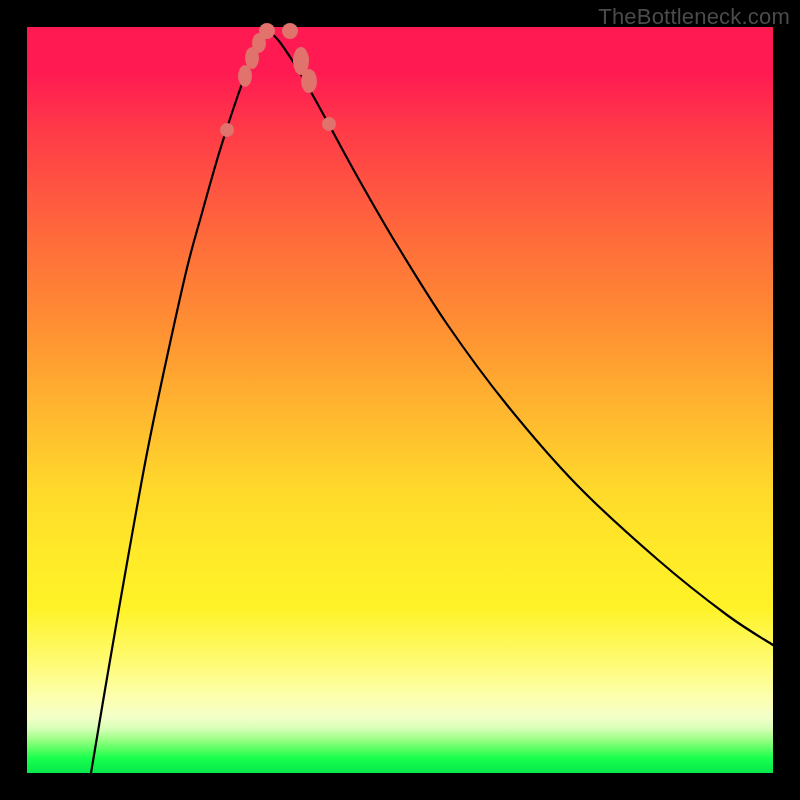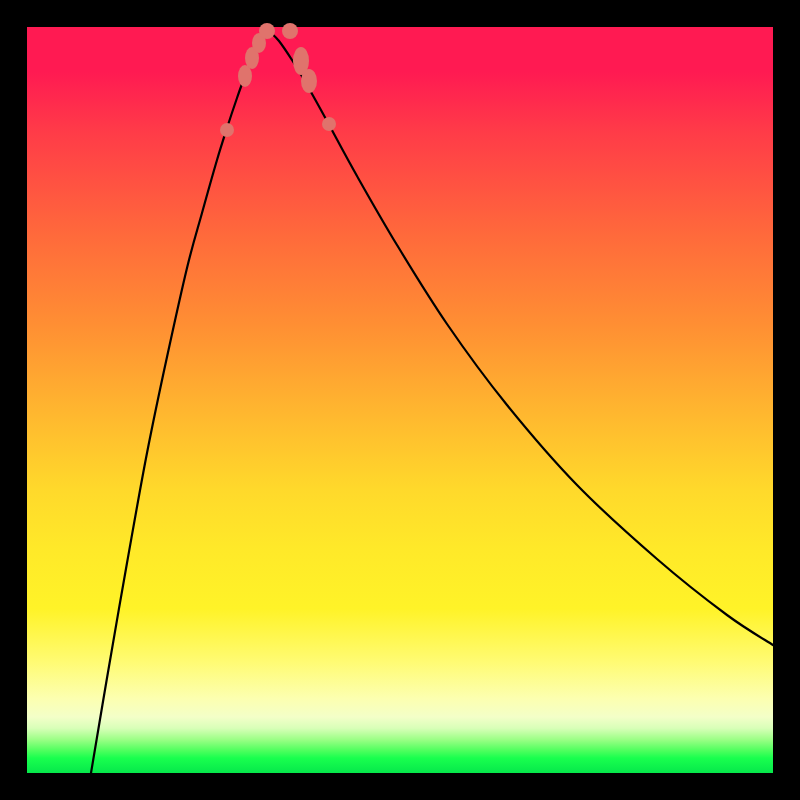--- a/index.html
+++ b/index.html
@@ -82,13 +82,14 @@
           <ellipse cx="225" cy="31" rx="7" ry="11" fill="#e0736c"></ellipse>
           <ellipse cx="232" cy="16" rx="7" ry="10" fill="#e0736c"></ellipse>
           <ellipse cx="240" cy="4" rx="8" ry="8" fill="#e0736c"></ellipse>
           <ellipse cx="263" cy="4" rx="8" ry="8" fill="#e0736c"></ellipse>
           <ellipse cx="274" cy="34" rx="8" ry="14" fill="#e0736c"></ellipse>
           <ellipse cx="282" cy="54" rx="8" ry="12" fill="#e0736c"></ellipse>
           <ellipse cx="302" cy="97" rx="7" ry="7" fill="#e0736c"></ellipse>
         </g>
     </svg>
   </div>
+  <div class="watermark">TheBottleneck.com</div>
 </div>
 
 </body></html>

